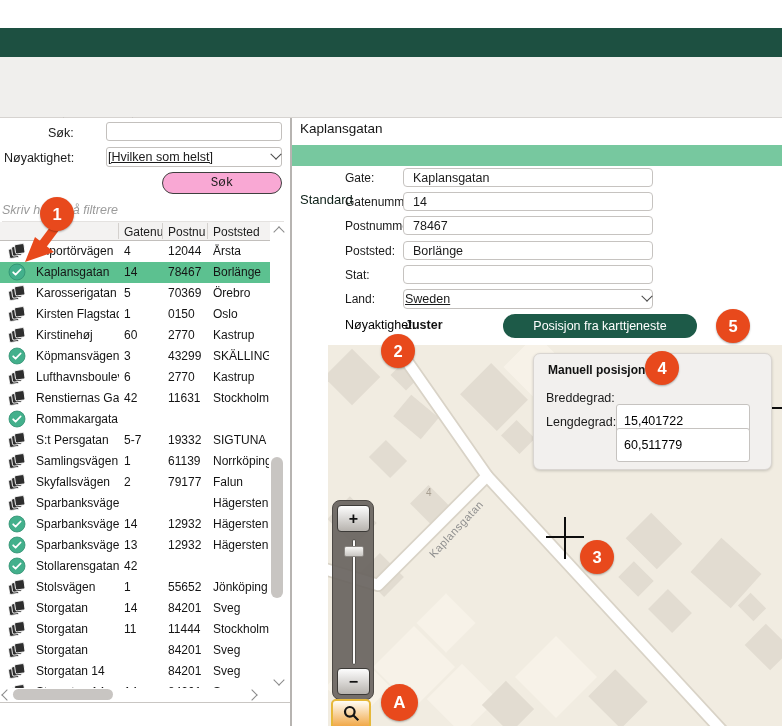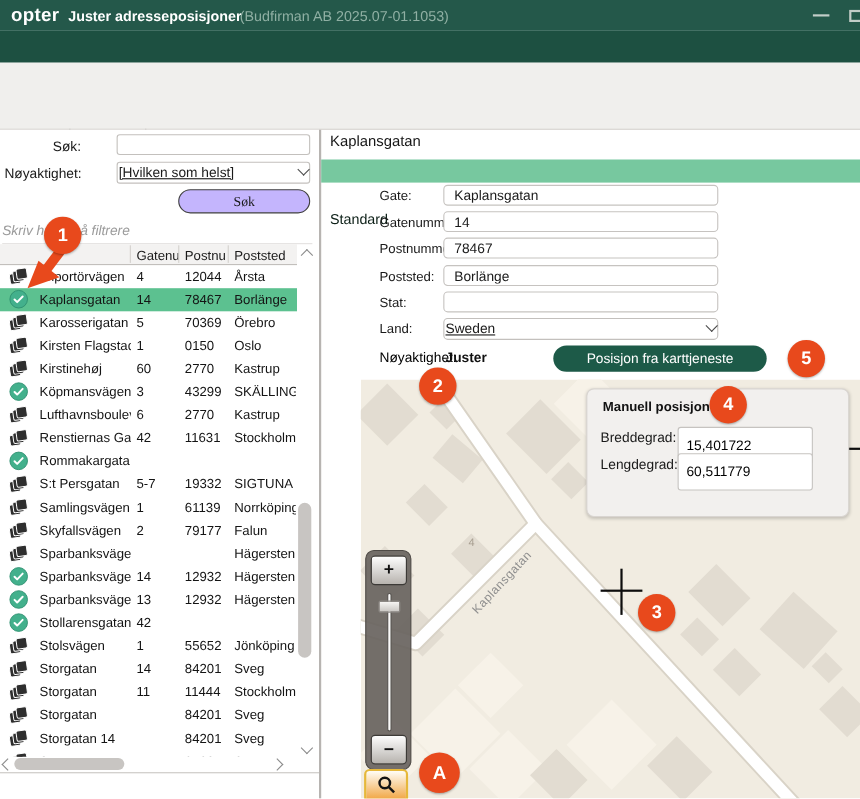--- a/index.html
+++ b/index.html
@@ -39,21 +39,21 @@
   
   #leftpanel { left:0; top:118px; width:290px; height:608px; background:#fff; }
   #panel-divider { left:290px; top:118px; width:2px; height:608px; background:#b7b4b1; }
   .lp-label { font-size:12.5px; color:#1a1a1a; }
   .l-sok-label { left:4px; top:126px;margin-left:44px; }
   .l-sok-input { left:106px; top:122px; width:176px; height:19px; border:1px solid #c3c0bd; border-radius:3px; font-size:12px; padding:0 7px; font-family:inherit; }
   .l-acc-label { left:4px; top:151px; }
   .combo { border:1px solid #c3c0bd; border-radius:3px; background:#fff; font-size:12.5px; color:#1a1a1a; display:flex; align-items:center; padding:0 1px; cursor:default;text-decoration:underline; }
   .l-acc-combo { left:106px; top:147px; width:176px; height:20px; }
   .combo .chev-d { margin-left:auto; width:8px; height:8px; border-right:1.7px solid #4a4a4a; border-bottom:1.7px solid #4a4a4a; transform:rotate(45deg) translate(-2px,-2px); }
-  .pillbtn { border:1.5px solid #3f3f3f; border-radius:11px; background:#c4b5fd; font-size:12.5px; color:#1a1a1a; display:flex; align-items:center; justify-content:center; font-family:Liberation Serif, serif; cursor:default; }
+  .pillbtn { border:1.5px solid #3f3f3f; border-radius:11px; background:#f9a8d4; font-size:12.5px; color:#1a1a1a; display:flex; align-items:center; justify-content:center; font-family:Liberation Mono, monospace; cursor:default; }
   .l-sok-btn { left:162px; top:172px; width:120px; height:22px; }
   .filter-hint { left:2px; top:203px; width:282px; font-size:12.5px; font-style:italic; color:#9b9b9b; border-bottom:1px solid #e4e2e0; height:19px; }
 
   
   .theader { left:0; top:222px; width:270px; height:19px; background:#f3f2f1; border-bottom:1px solid #c2bfbc; }
   .thead-label { top:225px; font-size:12px; color:#1c1c1c; }
   .hsep { top:223px; width:1px; height:16px; background:#d4d1ce; }
   #rows { left:0; top:241px; width:270px; height:447px; overflow:hidden; }
   .trow { position:relative; height:21px; width:270px; }
   .trow.selected { background:#5cc190; }
@@ -88,21 +88,21 @@
 
   
   #mapsvg { left:328px; top:345px; }
   .xhair-v { width:2px; background:#0d0d0d; }
   .xhair-h { height:2px; background:#0d0d0d; }
 
   
   #manual { left:533px; top:353px; width:239px; height:117px; background:#f2f0ee; border:1px solid #d9d5d1; border-radius:7px; box-shadow:0 1px 3px rgba(0,0,0,.18); }
   .m-title { left:14px; top:9px; font-size:12px; font-weight:bold; color:#111; }
   .m-label { font-size:12.5px; color:#1a1a1a; left:12px; }
-  .m-input { left:82px; width:123px; height:19px; border:1px solid #c6c3c0; border-radius:3px; font-size:12.5px; padding:16px 7px; font-family:inherit; }
+  .m-input { left:82px; width:134px; height:19px; border:1px solid #c6c3c0; border-radius:3px; font-size:12.5px; padding:16px 7px; font-family:inherit;margin-top:16px; }
   .m-slett { left:11px; top:86px; width:194px; height:22px; }
 
   
   #zoomctl { left:332px; top:500px; width:42px; height:200px; background:rgba(104,99,94,.92); border:1px solid #4e4a46; border-radius:8px; }
   .z-btn { left:4px; width:33px; height:27px; border:1px solid #3c3a37; border-radius:4px; background:linear-gradient(#fdfdfd,#b7b3ae); font-size:16px; font-weight:bold; color:#111; display:flex; align-items:center; justify-content:center; cursor:default; }
   .z-plus { top:4px; } .z-minus { top:167px; }
   .z-track { left:19px; top:38px; width:4px; height:126px; background:#fbfaf9; border:1px solid #55524e; border-radius:2px; }
   .z-thumb { left:11px; top:45px; width:20px; height:11px; background:linear-gradient(#f7f6f4,#c9c6c2); border:1px solid #8b8783; border-radius:2px; }
   #magbtn { left:331px; top:699px; width:40px; height:31px; border:2px solid #e6b83a; border-radius:5px; background:linear-gradient(#fffdf6,#f0a23b); display:flex; align-items:flex-start; justify-content:center; padding-top:3px; cursor:default; }
 
@@ -111,31 +111,20 @@
   .b1 { left:40px; top:197px; } .b2 { left:381px; top:334px; } .b3 { left:580px; top:540px; }
   .b4 { left:645px; top:351px; } .b5 { left:716px; top:309px; }
   .bA { left:381px; top:684px; width:37px; height:37px; font-size:17px; }
   #arrow1 { left:16px; top:212px; }
 </style>
 </head>
 <body>
 
 <div id="app">
 
-  <div class="abs" id="titlebar">
-    <span class="abs logo">opter</span>
-    <span class="abs wtitle">Juster adresseposisjoner</span>
-    <span class="abs wsub">(Budfirman AB 2025.07-01.1053)</span>
-    <div class="abs btn-min">
-        <span></span>
-      </div>
-    <div class="abs btn-max">
-        <span></span>
-      </div>
-  </div>
 
   <div class="abs" id="tabbar">
     <svg class="abs home-ic" viewBox="0 0 18 18" fill="none" stroke="#cfe0d8" stroke-width="1.4" stroke-linejoin="round">
         <path d="M2.5 8.5 9 2.8l6.5 5.7"></path>
         <path d="M4.3 8.2V15h3.2v-3.6h3V15h3.2V8.2"></path>
       </svg>
     <span class="abs tab-label">Juster adresseposisjoner</span>
     <div class="abs tab-underline"></div>
     <div class="abs collapse-chev"></div>
     <input class="abs topsearch" placeholder="Søk..." style="">

